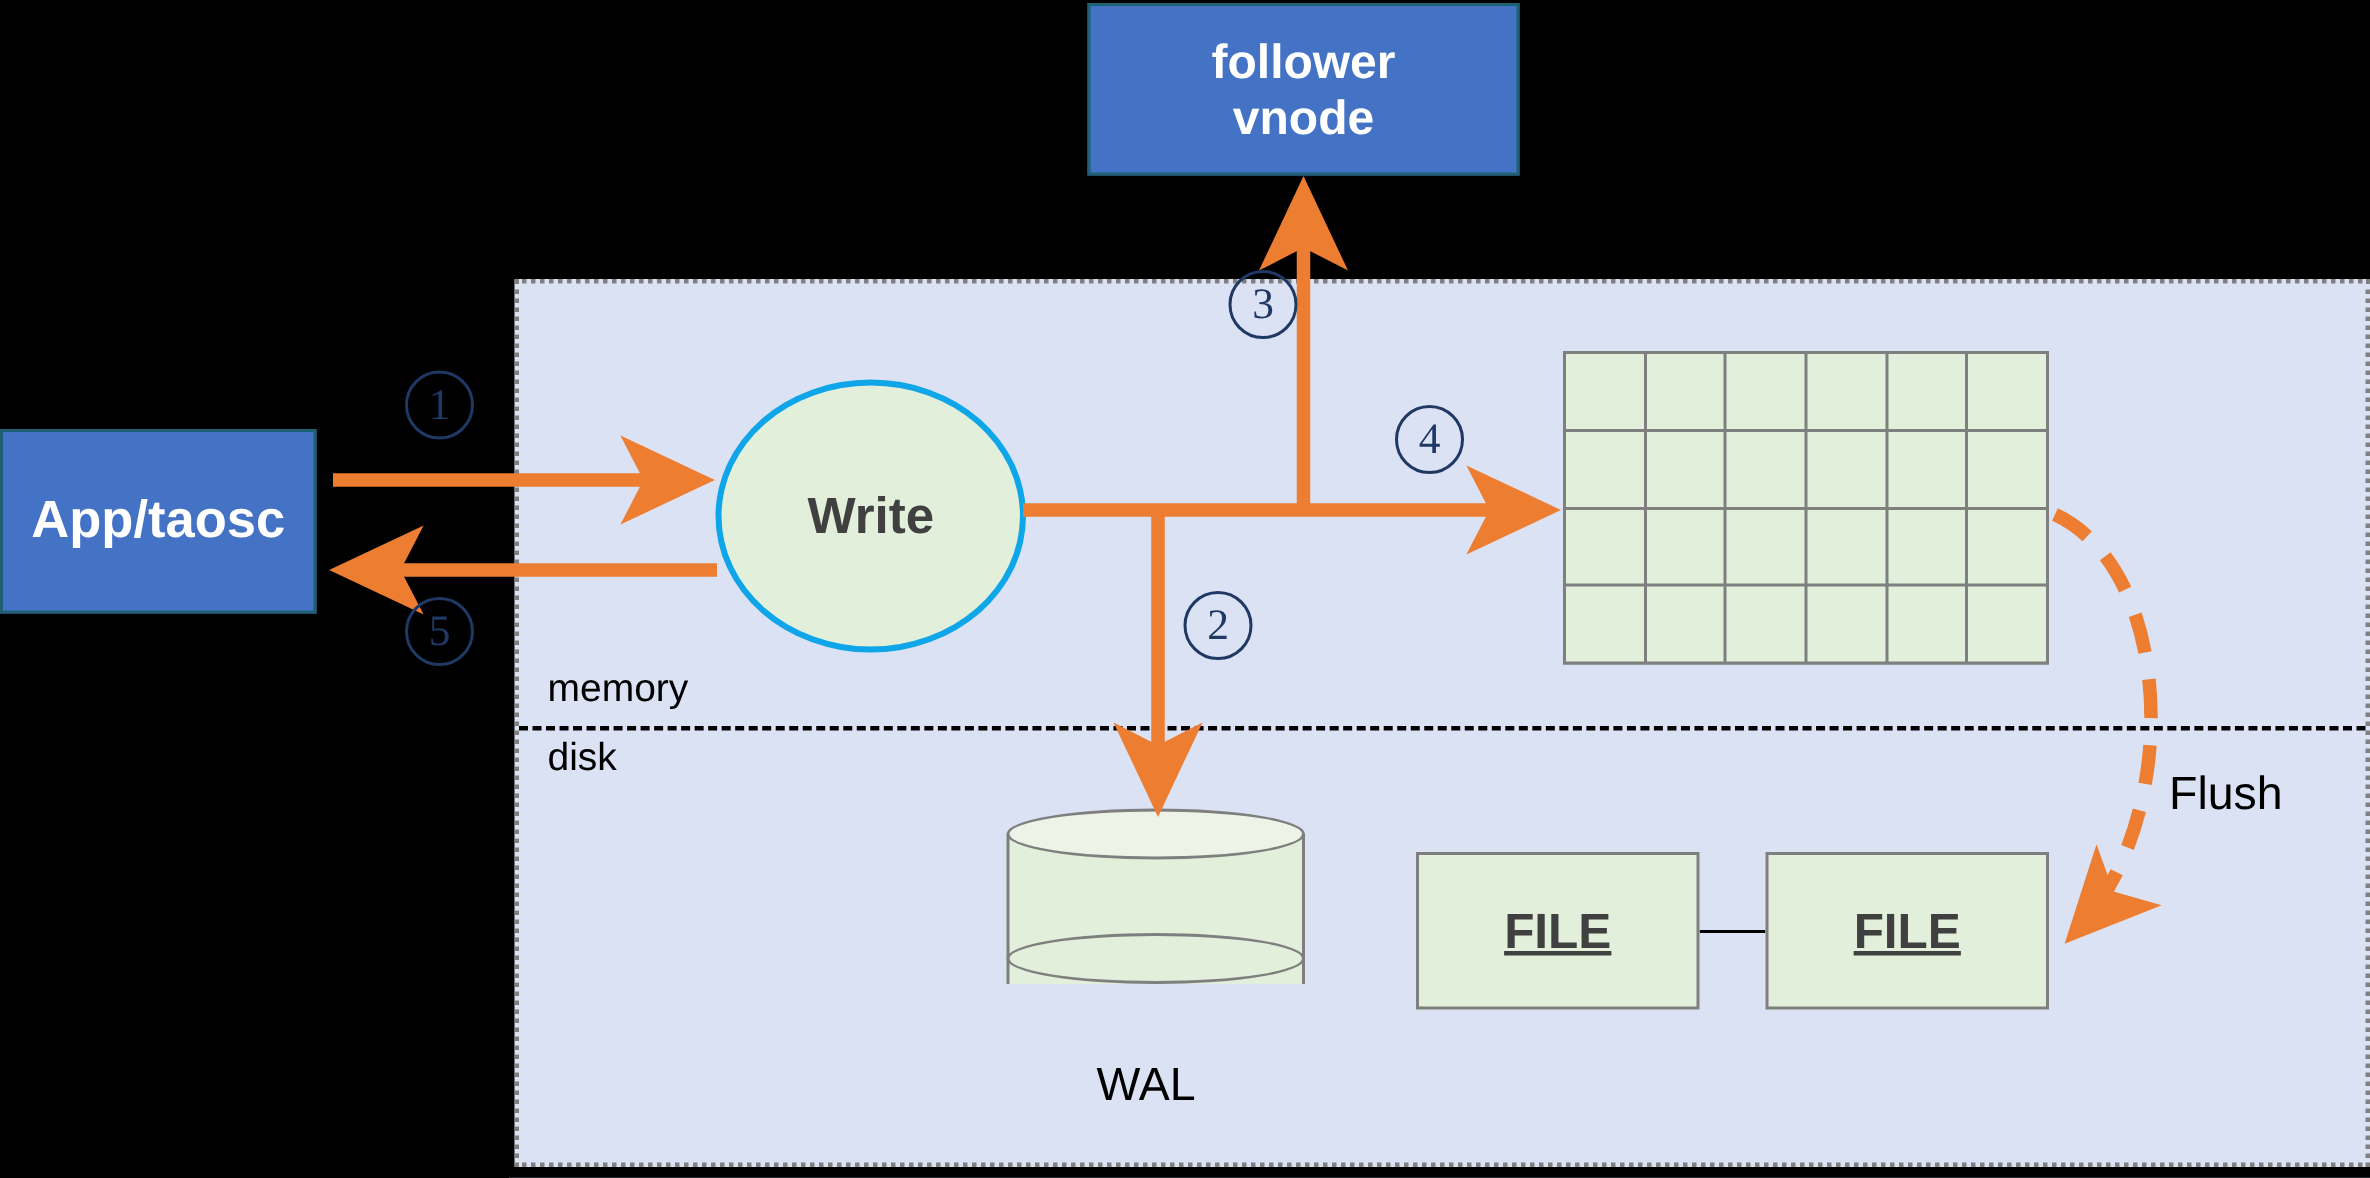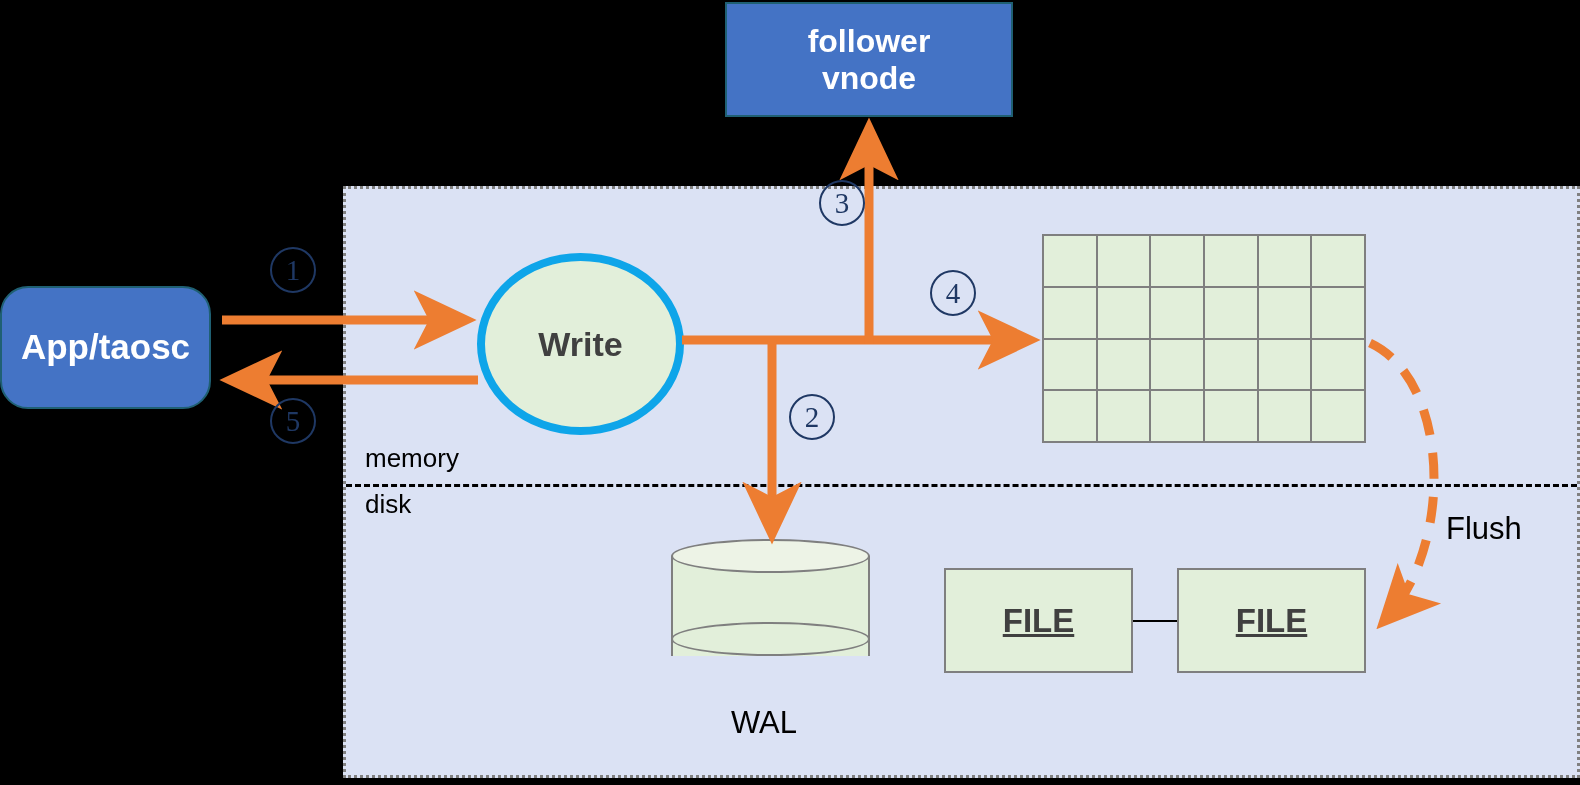--- a/index.html
+++ b/index.html
@@ -41,40 +41,39 @@
     justify-content: center;
     text-align: center;
     line-height: 1.15;
   }
   #app-taosc-box {
     left: 0px;
     top: 286px;
     width: 211px;
     height: 123px;
     font-size: 35px;
-    border-radius: 28px;
   }
   #follower-vnode-box {
     left: 725px;
     top: 2px;
     width: 288px;
     height: 115px;
     font-size: 32px;
   }
 
   
   #write-circle {
     position: absolute;
     left: 477px;
     top: 253px;
     width: 207px;
     height: 182px;
     border-radius: 50%;
     background: #e2efda;
-    border: 8px solid #0ea5e9;
+    border: 4px solid #0ea5e9;
     box-sizing: border-box;
     display: flex;
     align-items: center;
     justify-content: center;
     font-size: 34px;
     font-weight: bold;
     color: #404040;
   }
 
   

